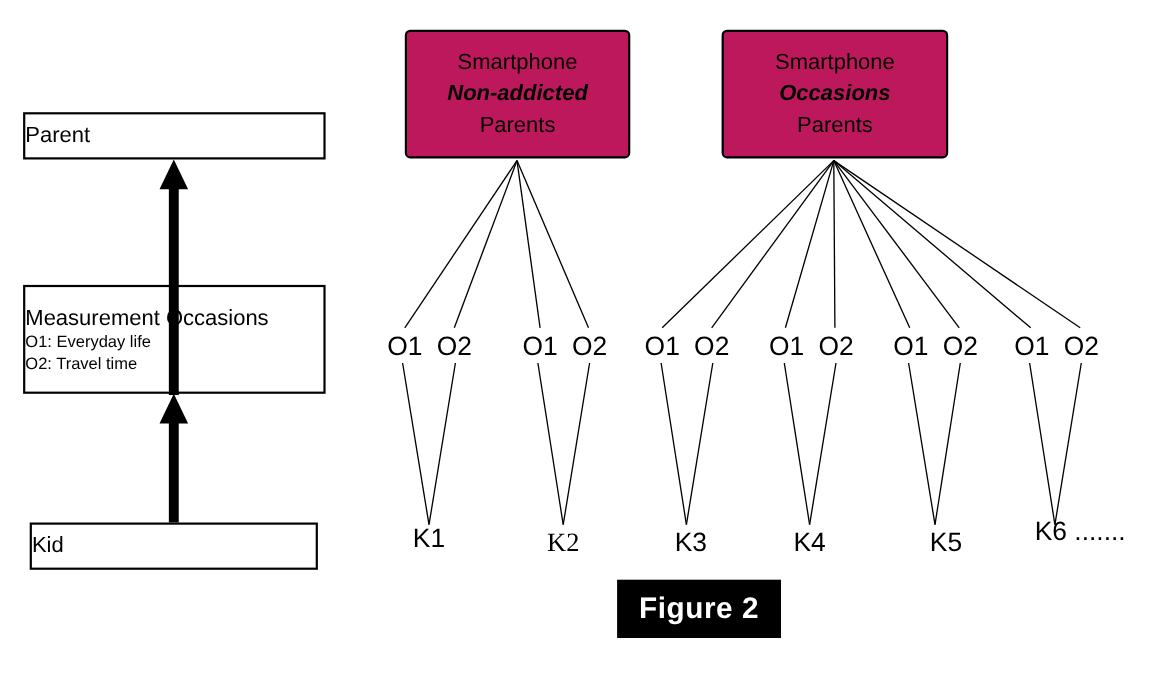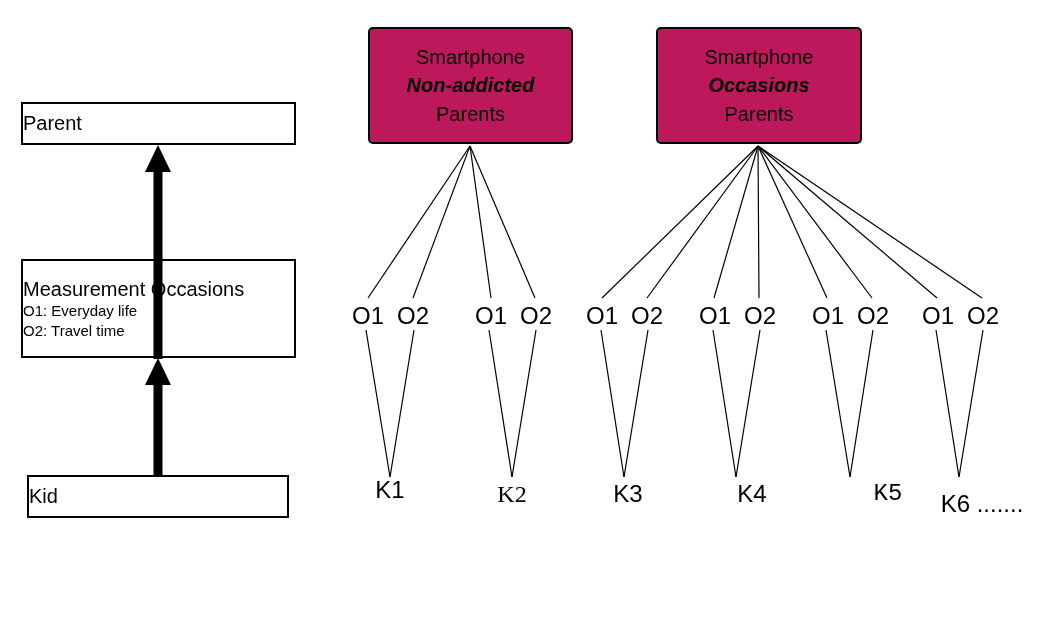--- a/index.html
+++ b/index.html
@@ -194,18 +194,19 @@
   <div class="node-label" style="left:715px; top:316px;">O1</div>
   <div class="node-label" style="left:760px; top:316px;">O2</div>
   <div class="node-label" style="left:828px; top:316px;">O1</div>
   <div class="node-label" style="left:873px; top:316px;">O2</div>
   <div class="node-label" style="left:938px; top:316px;">O1</div>
   <div class="node-label" style="left:983px; top:316px;">O2</div>
 
   <div class="node-label" style="left:390px; top:490px;">K1</div>
   <div class="node-label" style="left:512px; top:494px;font-family:Liberation Serif, serif;">K2</div>
   <div class="node-label" style="left:628px; top:494px;">K3</div>
-  <div class="node-label" style="left:736px; top:494px;margin-left:16px;">K4</div>
-  <div class="node-label" style="left:888px; top:494px;font-family:Liberation Mono, monospace;">K5</div>
-  <div class="node-label" style="left:982px; top:504px;">K6 .......</div>
-
+  <div class="node-label" style="left:736px; top:494px;">K4</div>
+  <div class="node-label" style="left:860px; top:494px;">K5</div>
+  <div class="node-label" style="left:982px; top:484px;">K6 .......</div>
+
+  <div id="figure-caption">Figure 2</div>
 
 </div>
 
 </body></html>

